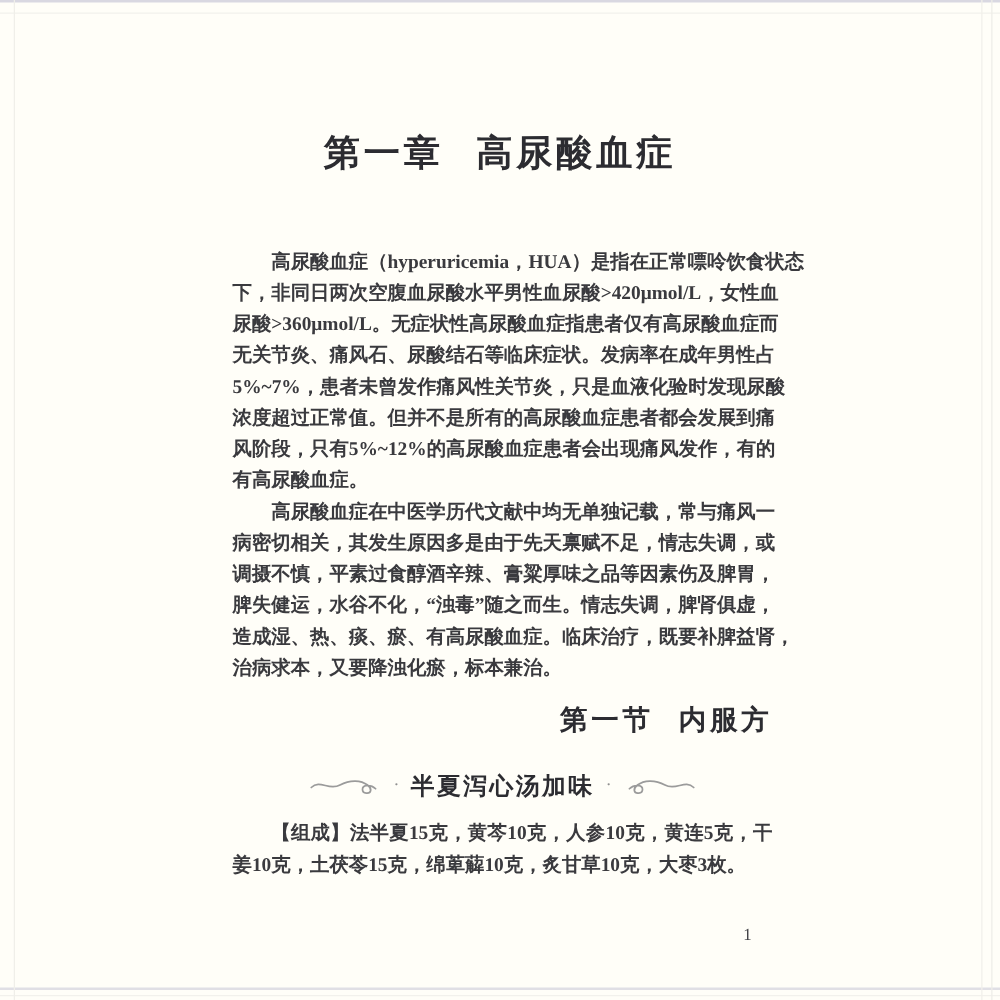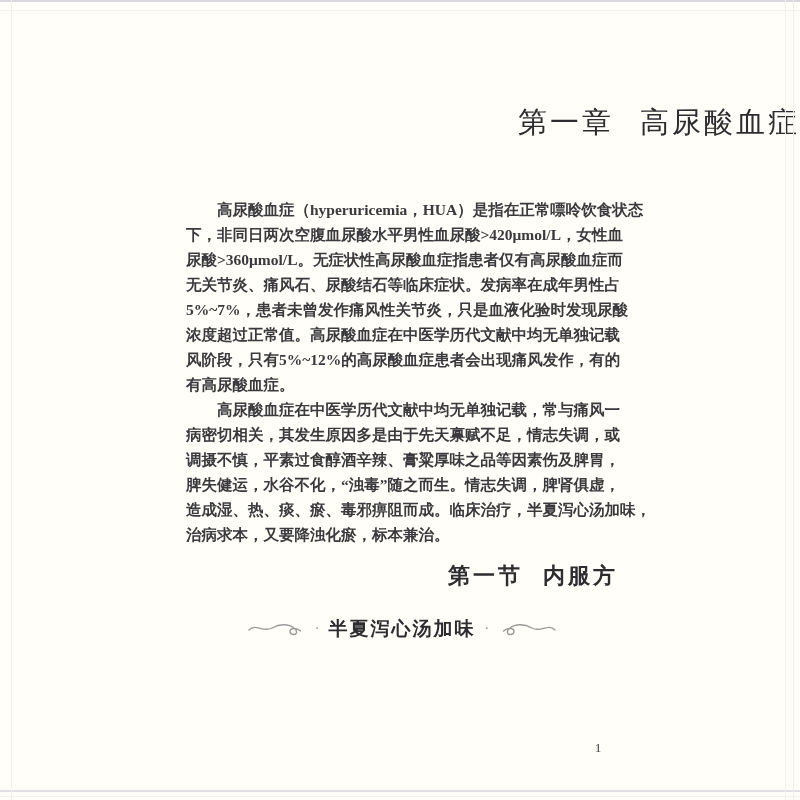--- a/index.html
+++ b/index.html
@@ -21,23 +21,23 @@
   .edge-top2   { position:absolute; left:0; top:10px; width:800px; height:1px; background:#f2f1ec; }
   .edge-bottom { position:absolute; left:0; top:790px; width:800px; height:2px; background:#e0dfe5; }
   .edge-bottom2{ position:absolute; left:0; top:796px; width:800px; height:1px; background:#f2f1ec; }
   .edge-left   { position:absolute; left:11px;  top:0; width:1px; height:800px; background:#f0efe9; }
   .edge-right  { position:absolute; left:785px; top:0; width:1px; height:800px; background:#f1f0ea; }
   .edge-right2 { position:absolute; left:793px; top:0; width:1px; height:800px; background:#eeede7; }
 
   .chapter-heading {
     margin: 0;
     padding-top: 103px;
-    text-align: right;
+    text-align: center;
     font-size: 29px;
-    font-weight: normal;
+    font-weight: bold;
     letter-spacing: 3px;
     color: #2c2c31;
   }
   .chapter-heading .gap { display:inline-block; width: 26px; }
 
   .body-block {
     width: 432px;
     margin-left: 186px;
     font-size: 15.5px;
   }
@@ -114,31 +114,31 @@
   </h1>
 
   <div class="body-block">
 
     <div class="para para-intro">
       <div class="line indent">高尿酸血症（hyperuricemia，HUA）是指在正常嘌呤饮食状态</div>
       <div class="line">下，非同日两次空腹血尿酸水平男性血尿酸&gt;420μmol/L，女性血</div>
       <div class="line">尿酸&gt;360μmol/L。无症状性高尿酸血症指患者仅有高尿酸血症而</div>
       <div class="line">无关节炎、痛风石、尿酸结石等临床症状。发病率在成年男性占</div>
       <div class="line">5%~7%，患者未曾发作痛风性关节炎，只是血液化验时发现尿酸</div>
-      <div class="line">浓度超过正常值。高尿酸血症在中医学历代文献中均无单独记载</div>
+      <div class="line">浓度超过正常值。但并不是所有的高尿酸血症患者都会发展到痛</div>
       <div class="line">风阶段，只有5%~12%的高尿酸血症患者会出现痛风发作，有的</div>
       <div class="line last">有高尿酸血症。</div>
     </div>
 
     <div class="para">
       <div class="line indent">高尿酸血症在中医学历代文献中均无单独记载，常与痛风一</div>
       <div class="line">病密切相关，其发生原因多是由于先天禀赋不足，情志失调，或</div>
       <div class="line">调摄不慎，平素过食醇酒辛辣、膏粱厚味之品等因素伤及脾胃，</div>
       <div class="line">脾失健运，水谷不化，“浊毒”随之而生。情志失调，脾肾俱虚，</div>
-      <div class="line">造成湿、热、痰、瘀、毒邪痹阻而成。临床治疗，半夏泻心汤加味，</div>
+      <div class="line">造成湿、热、痰、瘀、有高尿酸血症。临床治疗，既要补脾益肾，</div>
       <div class="line last">治病求本，又要降浊化瘀，标本兼治。</div>
     </div>
 
     <h2 class="section-heading">
       <span>第一节</span><span class="gap"></span><span>内服方</span>
     </h2>
 
     <div class="formula-title-row">
       <span class="flourish">
         <svg width="58" height="18" viewBox="0 0 58 18">
@@ -150,18 +150,22 @@
       <span class="dot-sep">·</span>
       <span class="flourish">
         <svg width="58" height="18" viewBox="0 0 58 18">
           <g transform="translate(58,0) scale(-1,1)">
             <path d="M1 10 C 8 3, 15 13, 24 8 C 32 3.5, 41 4, 46 8 C 50 11, 49 15, 45 14.5 C 41 14, 41 9, 45 8.5 C 48 8.2, 51 9.5, 52.5 11" fill="none" stroke="#9b9b9b" stroke-width="1.4" stroke-linecap="round"></path>
           </g>
         </svg>
       </span>
     </div>
 
+    <div class="para composition">
+      <div class="line indent">【组成】法半夏15克，黄芩10克，人参10克，黄连5克，干</div>
+      <div class="line last">姜10克，土茯苓15克，绵萆薢10克，炙甘草10克，大枣3枚。</div>
+    </div>
 
   </div>
 
   <div class="page-number">1</div>
 
 </div>
 
 </body></html>

